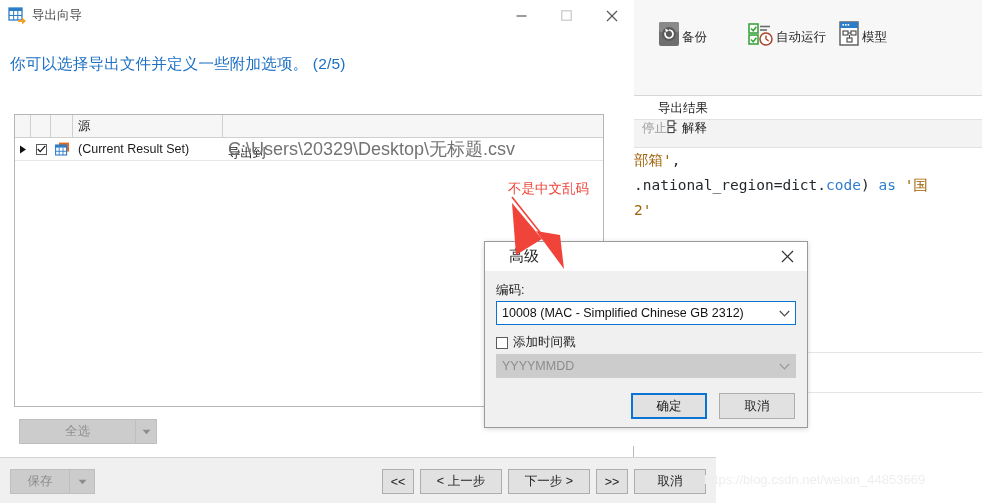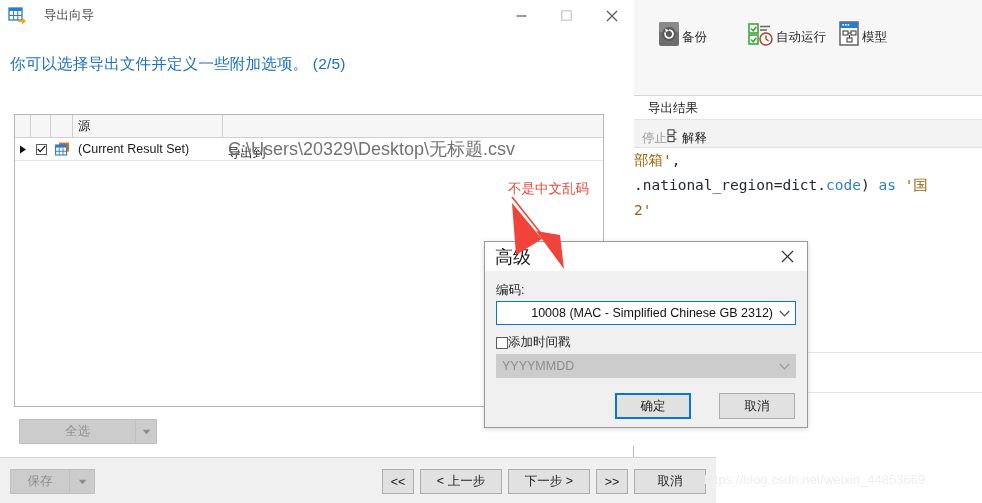--- a/index.html
+++ b/index.html
@@ -21,46 +21,46 @@
   }
   .ribbon-items { position:absolute; left:22px; top:16px; display:flex; gap:26px; }
   .ribbon-item { width:64px; display:flex; align-items:center; cursor:default; }
   .ribbon-ico { height:36px; display:flex; align-items:center; justify-content:center; }
   .ribbon-lbl { margin-top:6px; font-size:12.5px; color:#2a2a2a; white-space:nowrap; }
 
   .bg-tabstrip {
     position:absolute; left:0; top:96px; width:348px; height:24px;
     background:#ffffff; border-bottom:1px solid #e2e2e2;
   }
-  .bg-tab-label { position:absolute; left:14px; top:4px; font-size:12.5px; color:#1b1b1b; }
+  .bg-tab-label { position:absolute; left:24px; top:4px; font-size:12.5px; color:#1b1b1b; }
 
   .bg-toolbar2 {
     position:absolute; left:0; top:120px; width:348px; height:28px;
     background:#f3f3f3; border-bottom:1px solid #e2e2e2;
-    display:flex; align-items:flex-end; padding-left:8px;
+    display:flex; align-items:flex-start; padding-left:8px;
   }
   .bg-tb-txt { font-size:12.5px; color:#9a9a9a; }
   .bg-tb-txt2 { font-size:12.5px; color:#1b1b1b; }
 
   .sql-area { position:absolute; left:0; top:148px; width:348px; height:112px; background:#ffffff; overflow:hidden; }
   .sql-line { font-family:"DejaVu Sans Mono","Liberation Mono",monospace; font-size:14.5px; white-space:pre; line-height:25px; }
   .sql-red { color:#a16207; }
   .sql-blue { color:#2e7dd1; }
   .sql-dark { color:#24292e; }
 
   .bg-sep { position:absolute; left:0; width:348px; height:1px; background:#e4e4e4; }
 
   
   .wizard {
     position:absolute; left:0; top:0; width:634px; height:503px;
     background:#ffffff; border-right:1px solid #b9b9b9;
   }
   .wz-titlebar { position:absolute; left:0; top:0; width:634px; height:31px; background:#ffffff; }
   .wz-ticon { position:absolute; left:8px; top:6px; width:19px; height:19px; }
-  .wz-title { position:absolute; left:44px; top:7px; font-size:12.5px; color:#4a4a4a; }
+  .wz-title { position:absolute; left:32px; top:7px; font-size:12.5px; color:#4a4a4a; }
   .wz-winbtns { position:absolute; right:0; top:0; display:flex; }
   .wz-wb { width:45px; height:31px; display:flex; align-items:center; justify-content:center; cursor:default; }
 
   .wz-header {
     position:absolute; left:0; top:31px; width:634px; height:66px;
     background:#ffffff; display:flex; align-items:center; padding-left:10px;
   }
   .wz-header-txt { font-size:15.5px; color:#1b6fc4; letter-spacing:.2px; }
 
   .wz-body { position:absolute; left:0; top:97px; width:634px; height:349px; background:#ffffff; }
@@ -114,45 +114,45 @@
   
   .modal {
     position:absolute; left:484px; top:241px; width:324px; height:187px;
     background:#f0f0f0; border:1px solid #9a9a9a;
     box-shadow:0 1px 5px rgba(0,0,0,.16);
   }
   .modal-title {
     position:absolute; left:0; top:0; width:322px; height:29px; background:#ffffff;
     display:flex; align-items:center;
   }
-  .modal-title-txt { font-size:18px; color:#1b1b1b; margin-left:10px; }
+  .modal-title-txt { font-size:15px; color:#1b1b1b; margin-left:24px; }
   .modal-close { position:absolute; right:0; top:0; width:40px; height:29px; display:flex; align-items:center; justify-content:center; cursor:default; }
 
   .modal-body { position:absolute; left:0; top:29px; width:322px; height:156px; }
   .m-lbl { position:absolute; left:11px; top:11px; font-size:12.5px; color:#1b1b1b; }
   .m-select {
     position:absolute; left:11px; top:30px; width:300px; height:24px;
     background:#ffffff; border:1px solid #0a73d4;
     display:flex; align-items:center;
   }
-  .m-select-txt { font-size:12.5px; color:#111; margin-left:5px; flex:1; white-space:nowrap; overflow:hidden;text-align:right; }
+  .m-select-txt { font-size:12.5px; color:#111; margin-left:5px; flex:1; white-space:nowrap; overflow:hidden; }
   .m-select-arrow { width:22px; display:flex; align-items:center; justify-content:center; }
 
-  .m-chk-row { position:absolute; left:11px; top:63px; display:flex; align-items:center; cursor:default; }
+  .m-chk-row { position:absolute; left:11px; top:63px; display:flex; align-items:center; gap:5px; cursor:default; }
   .m-chk { width:12px; height:12px; border:1px solid #5c5c5c; background:#ffffff; }
   .m-chk-lbl { font-size:12.5px; color:#1b1b1b; }
 
   .m-select2 {
     position:absolute; left:11px; top:83px; width:300px; height:24px;
     background:#cccccc; border:1px solid #cccccc;
     display:flex; align-items:center;
   }
   .m-select2-txt { font-size:12.5px; color:#8d8d8d; margin-left:5px; flex:1; }
 
-  .m-buttons { position:absolute; right:12px; top:122px; display:flex; gap:28px; }
+  .m-buttons { position:absolute; right:12px; top:122px; display:flex; gap:12px; }
   .m-ok { width:76px; height:26px; background:#e1e1e1; border:2px solid #0a73d4; display:flex; align-items:center; justify-content:center; font-size:12.5px; color:#1b1b1b; cursor:default; }
   .m-cancel { width:76px; height:26px; background:#e1e1e1; border:1px solid #adadad; display:flex; align-items:center; justify-content:center; font-size:12.5px; color:#1b1b1b; cursor:default; }
 
   
   .anno-txt {
     position:absolute; left:508px; top:180px;
     font-size:13.5px; color:#f0443a; white-space:nowrap;
   }
   .anno-arrow { position:absolute; left:490px; top:193px; width:130px; height:90px; pointer-events:none; }
   .watermark {

